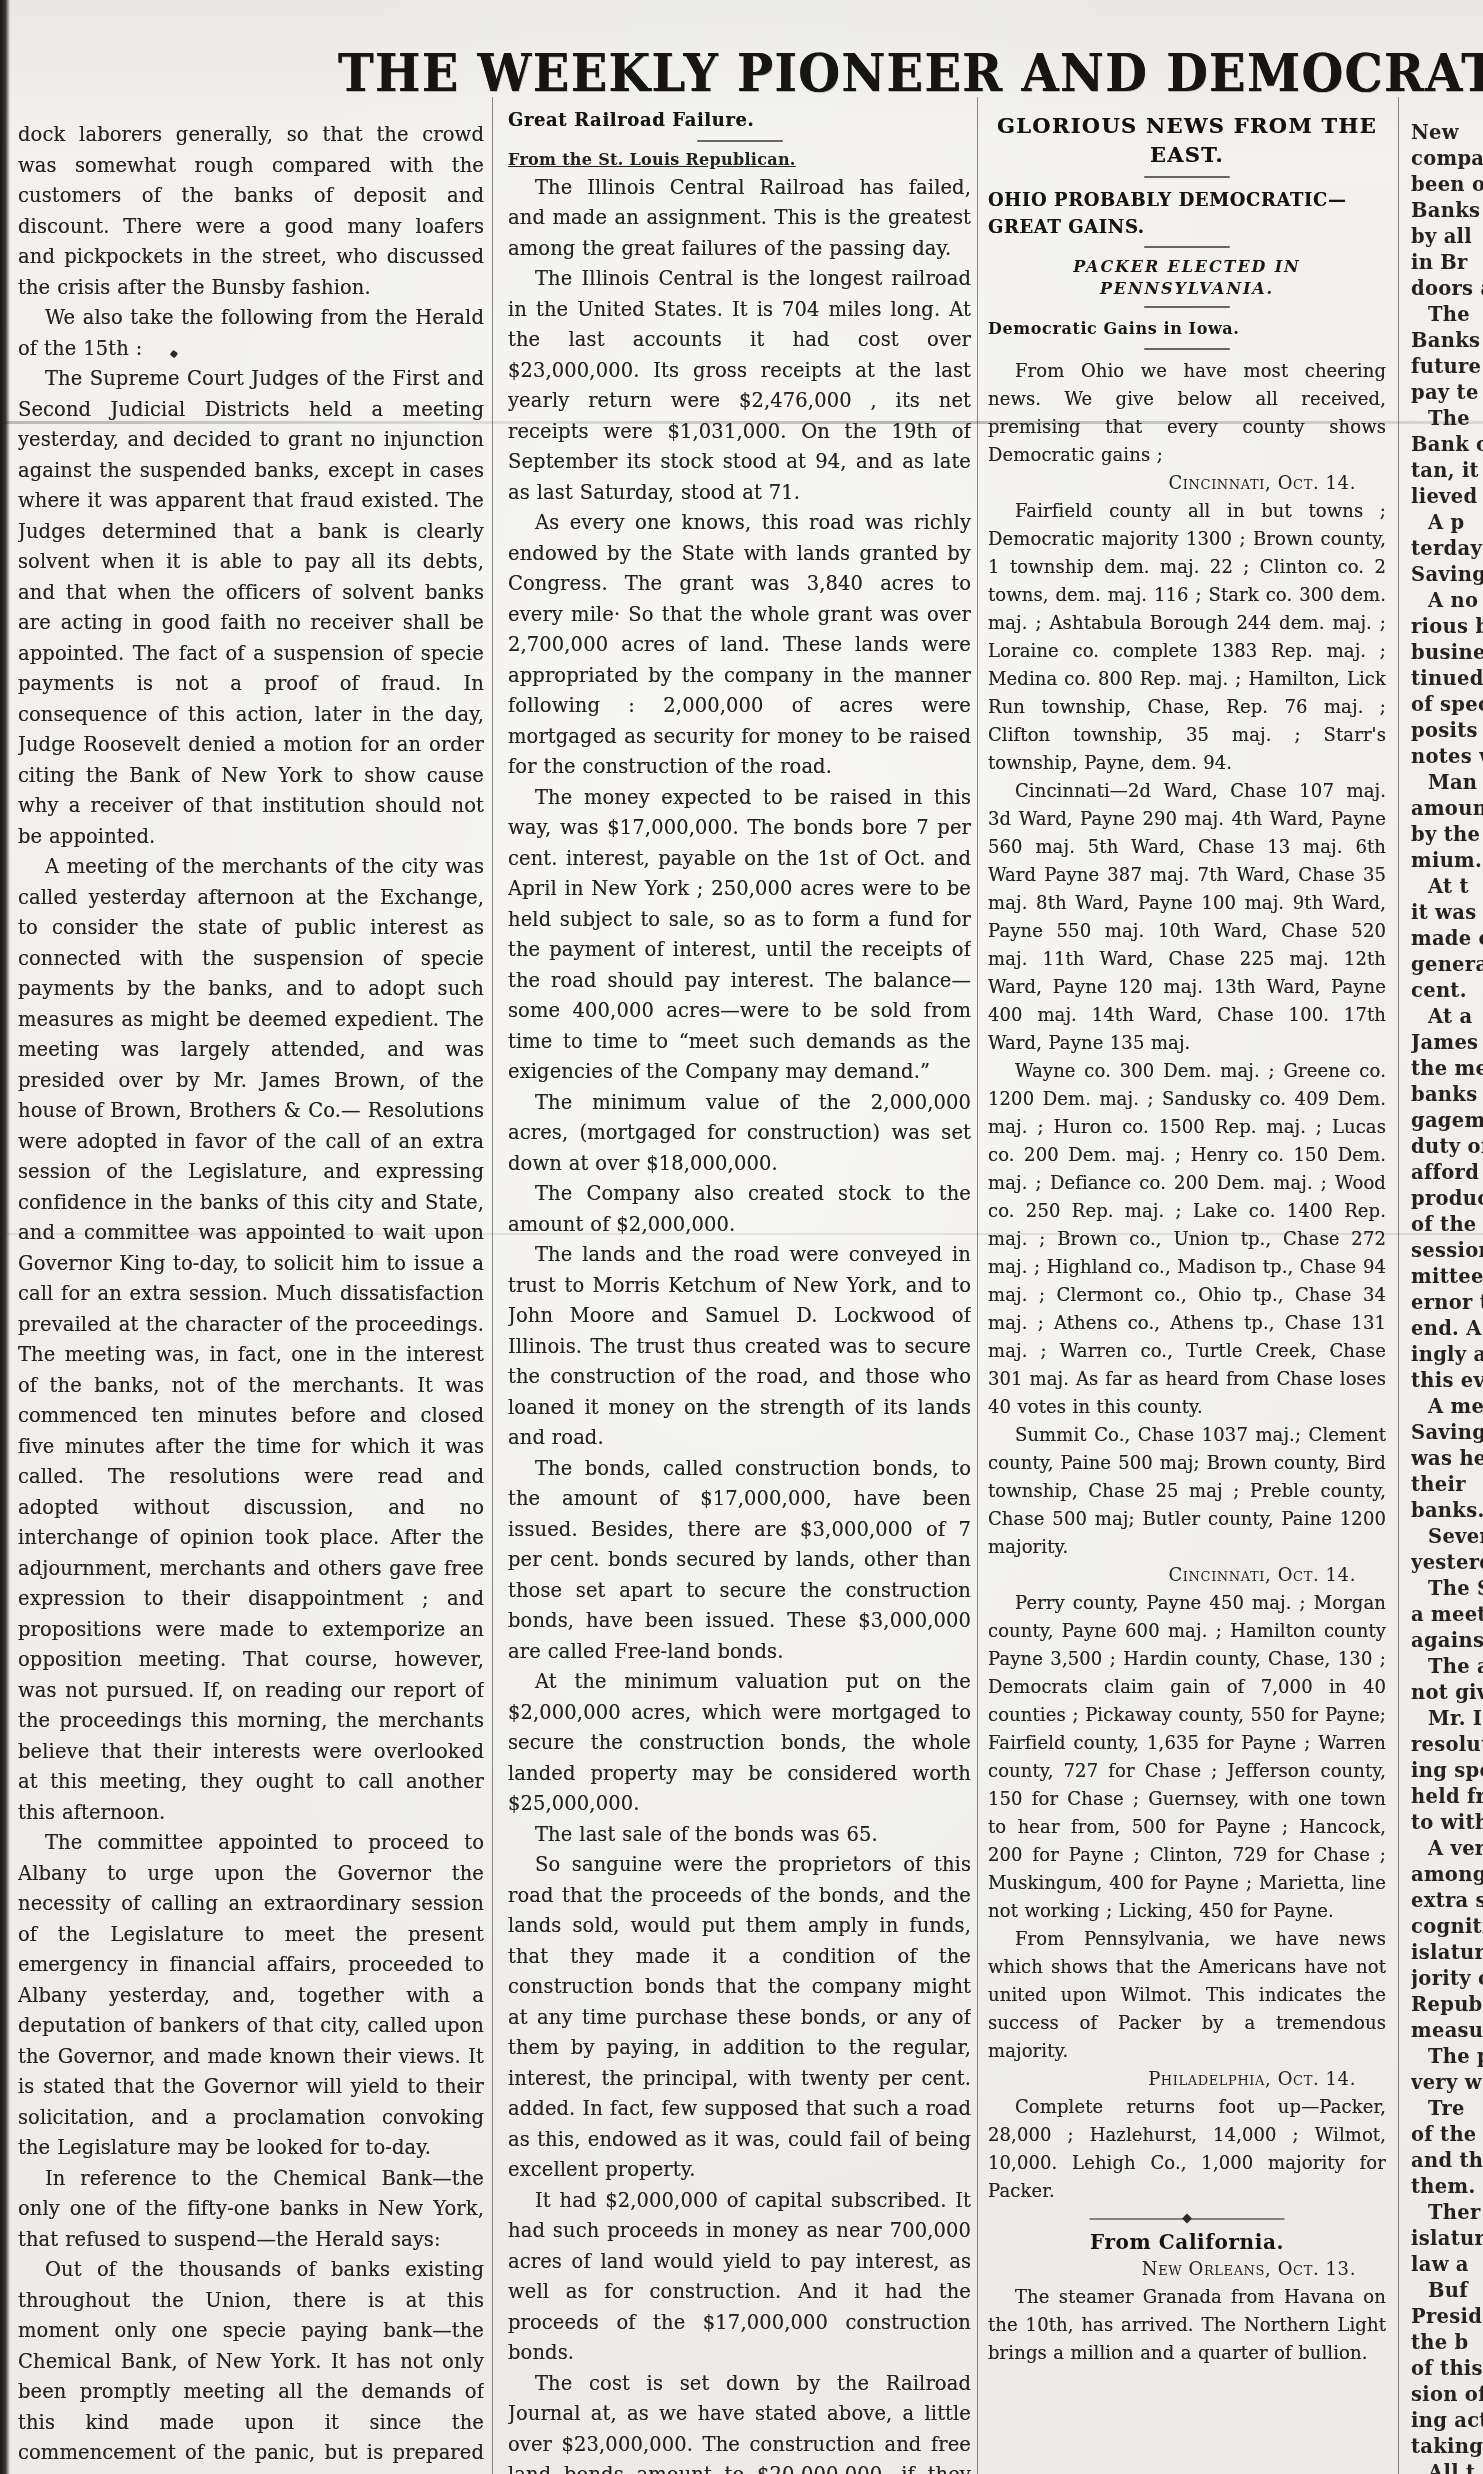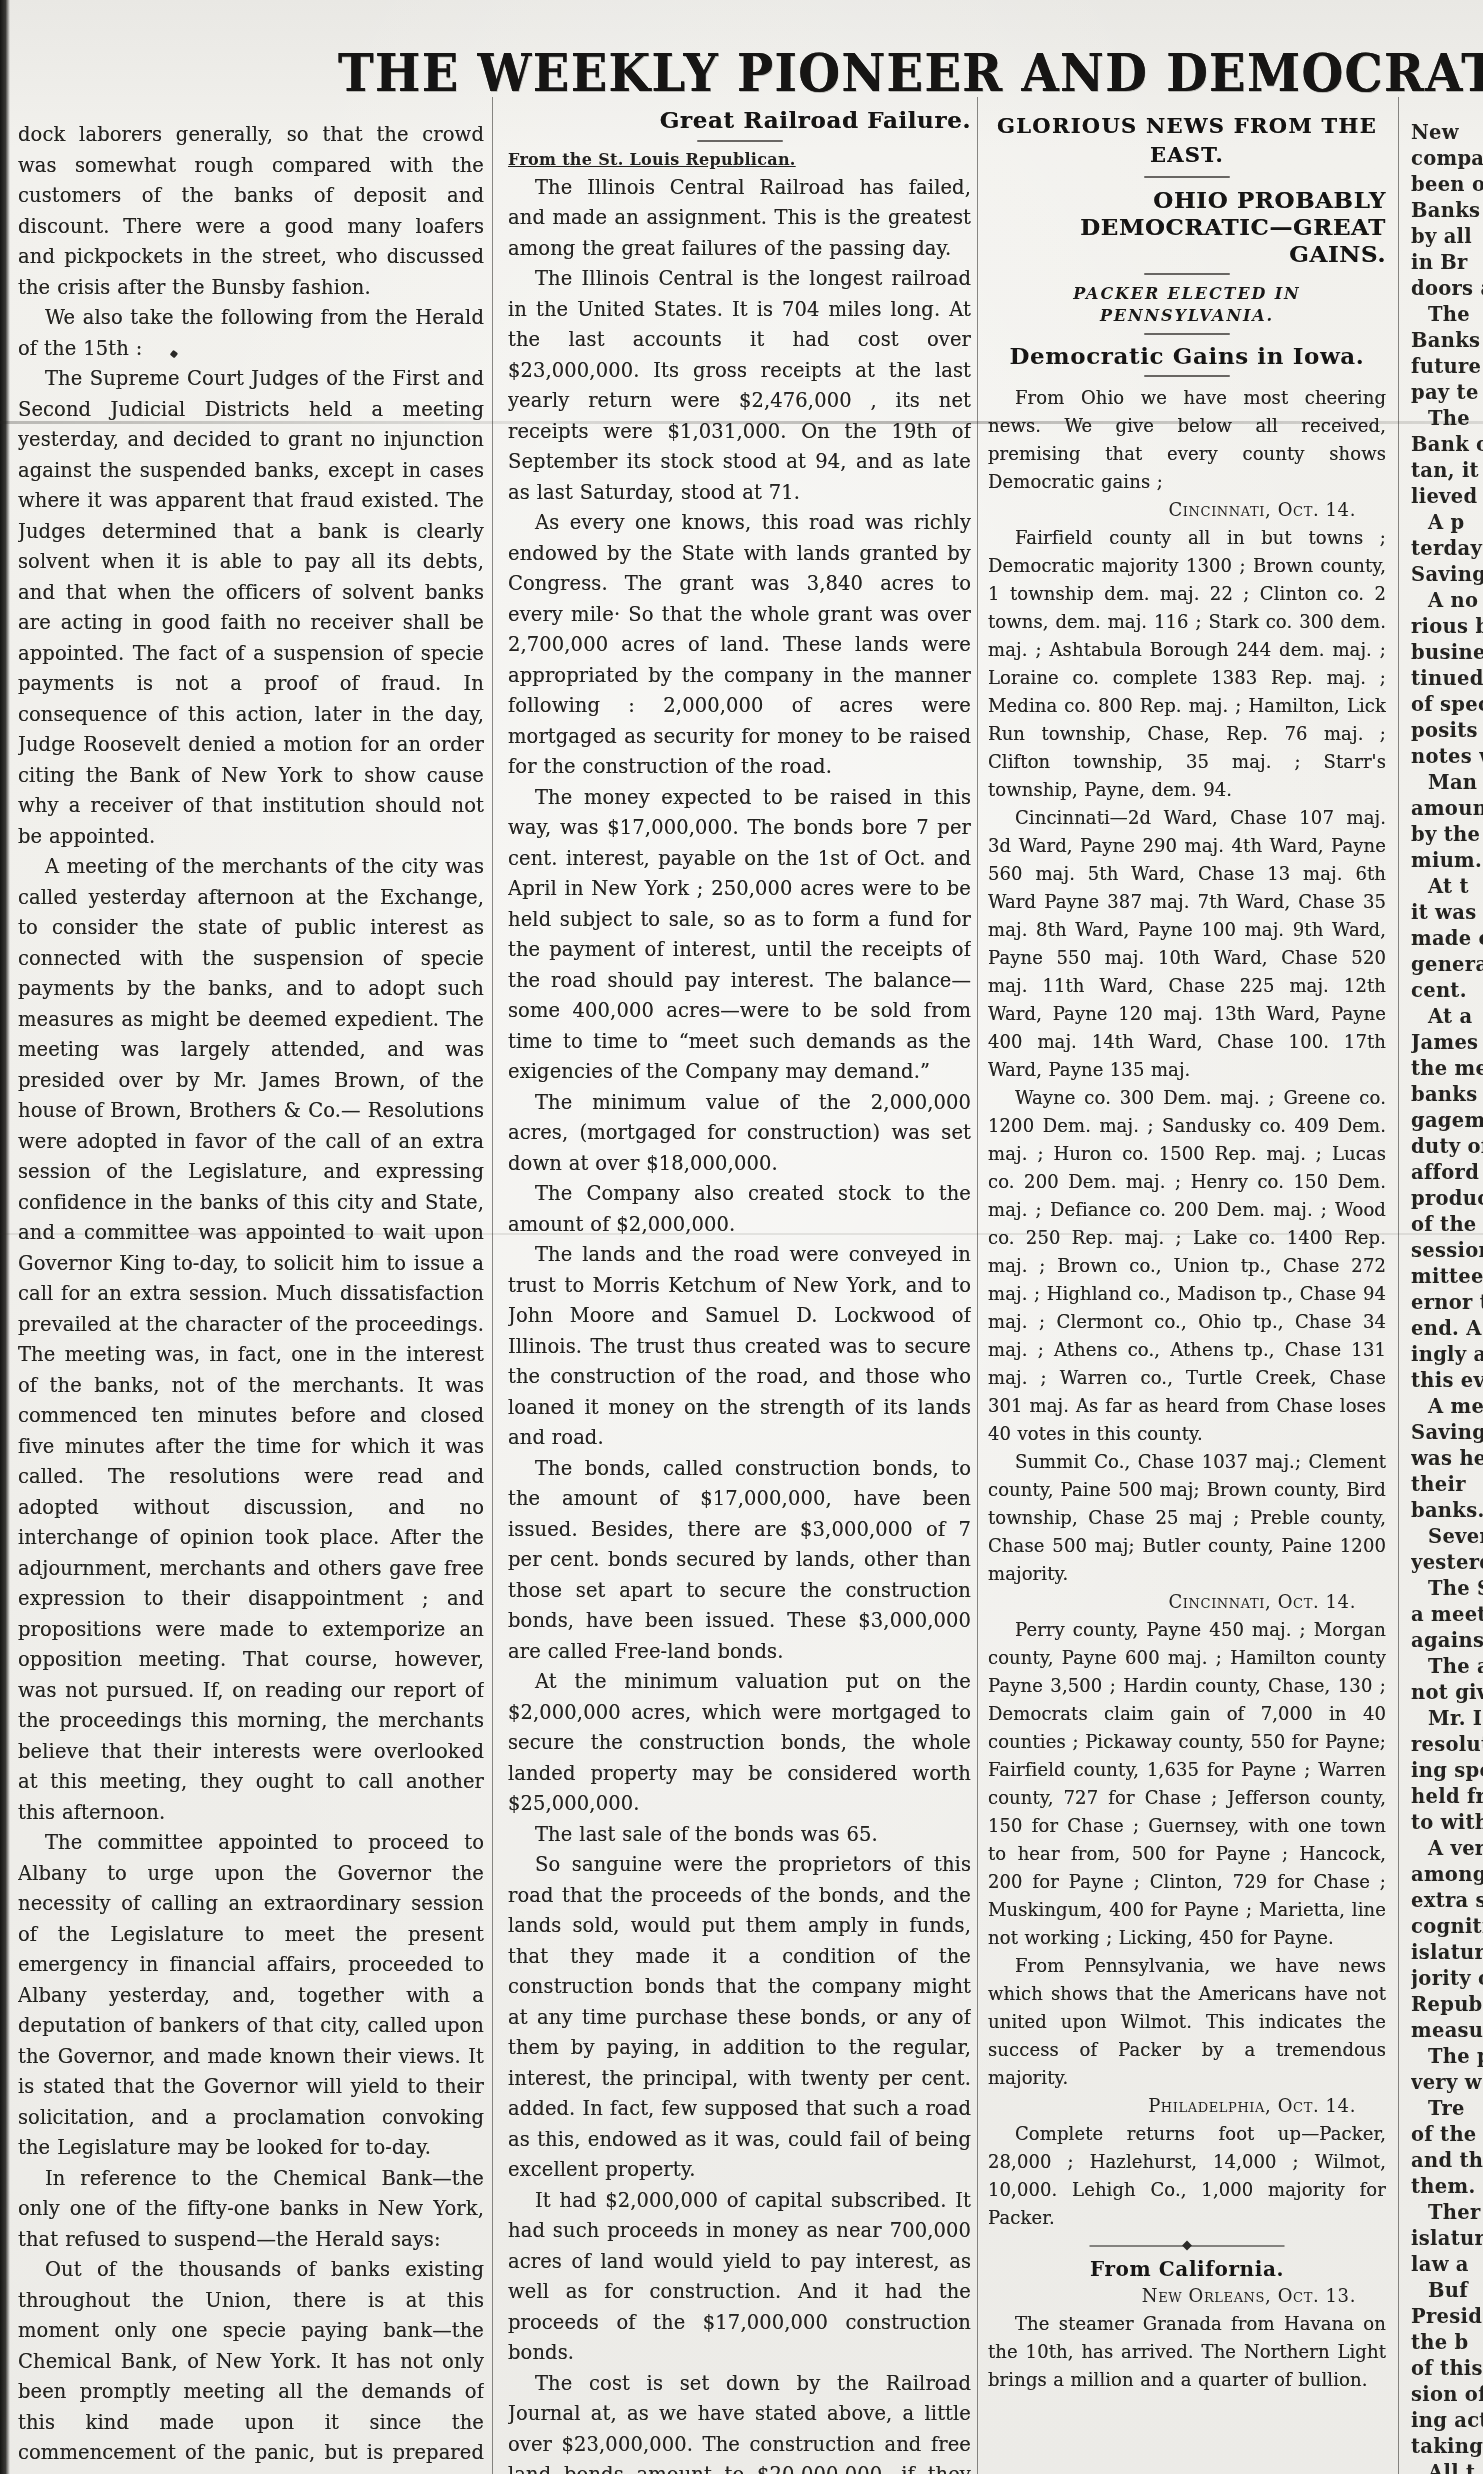--- a/index.html
+++ b/index.html
@@ -40,23 +40,23 @@
   #col-2{left:988px;top:110px;width:398px;height:2364px;font-size:18px;line-height:28px;}
   #col-3{left:1411px;top:120px;width:72px;height:2355px;font-size:19.5px;line-height:26px;}
 
   .blk{margin:0;padding:0;}
   p.p{ text-indent:27px;}
   p.p-cont{text-indent:0;}
   .col p{word-spacing:0.6px;letter-spacing:0.1px;color:#242320;
     text-shadow:0 0 0.4px rgba(30,28,26,.55);}
   .dateline{text-align:right;padding-right:30px;font-variant:small-caps;letter-spacing:0.6px;}
   .h1{font-weight:bold;text-align:center;font-size:21px;line-height:29px;letter-spacing:1.3px;margin-top:1.3px;color:#141312;text-shadow:0 0 0.6px rgba(10,10,10,.7);}
-  .h2{font-weight:bold;text-align:right;font-size:23px;line-height:27px;letter-spacing:0.6px;color:#161514;text-shadow:0 0 0.6px rgba(10,10,10,.6);}
+  .h2{font-weight:bold;text-align:left;font-size:18px;line-height:27px;letter-spacing:0.6px;color:#161514;text-shadow:0 0 0.6px rgba(10,10,10,.6);}
   .h3{font-weight:bold;font-style:italic;text-align:center;font-size:16px;line-height:22px;letter-spacing:1.9px;color:#1a1918;}
-  .h4{font-weight:bold;text-align:center;font-size:23px;line-height:25px;letter-spacing:0.6px;color:#161514;}
+  .h4{font-weight:bold;text-align:left;font-size:16px;line-height:25px;letter-spacing:0.6px;color:#161514;}
   .subhead{font-weight:bold;text-align:center;font-size:20px;line-height:26px;letter-spacing:0.6px;margin-top:3.9px;color:#161514;}
   .src{font-weight:bold;font-size:16px;line-height:22px;text-align:left;text-indent:0;margin:5.2px 0 1.3px 0;letter-spacing:0.3px;text-decoration:underline;}
   .sep{width:86px;height:0;border-top:2.6px solid rgba(45,43,40,.7);border-radius:1.3px;margin:6.5px auto 7.8px auto;}
   .sep-diamond{position:relative;height:11.7px;margin:7.8px 0 3.9px 0;}
   .sep-diamond::before{content:"";position:absolute;left:50%;top:5.2px;width:195px;height:1.3px;background:rgba(45,43,40,.55);transform:translateX(-50%);}
   .sep-diamond::after{content:"";position:absolute;left:50%;top:1.3px;width:7.1px;height:7.1px;background:#2b2a28;transform:translateX(-50%) rotate(45deg);}
   .frag{white-space:nowrap;overflow:hidden;font-weight:bold;letter-spacing:0.3px;color:#242320;text-indent:0;}
   .frag.ind{text-indent:17px;}
 </style>
 </head>

